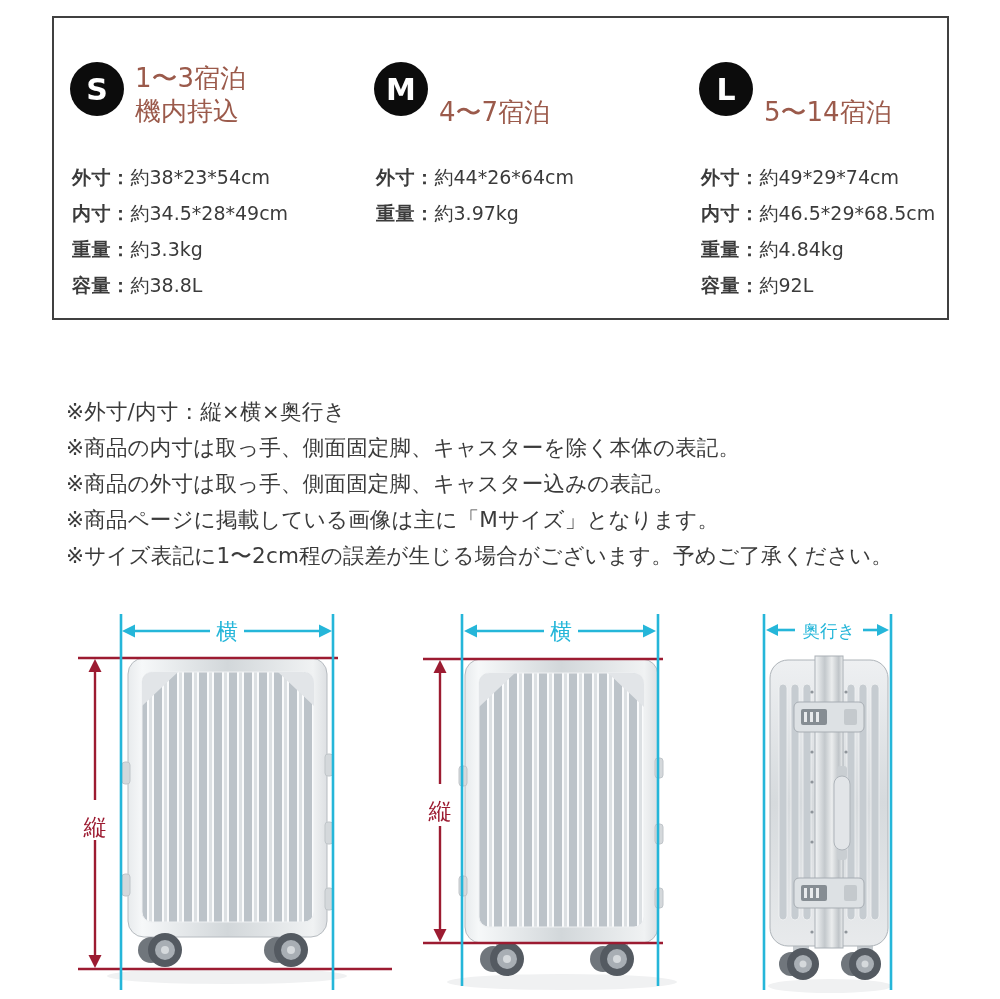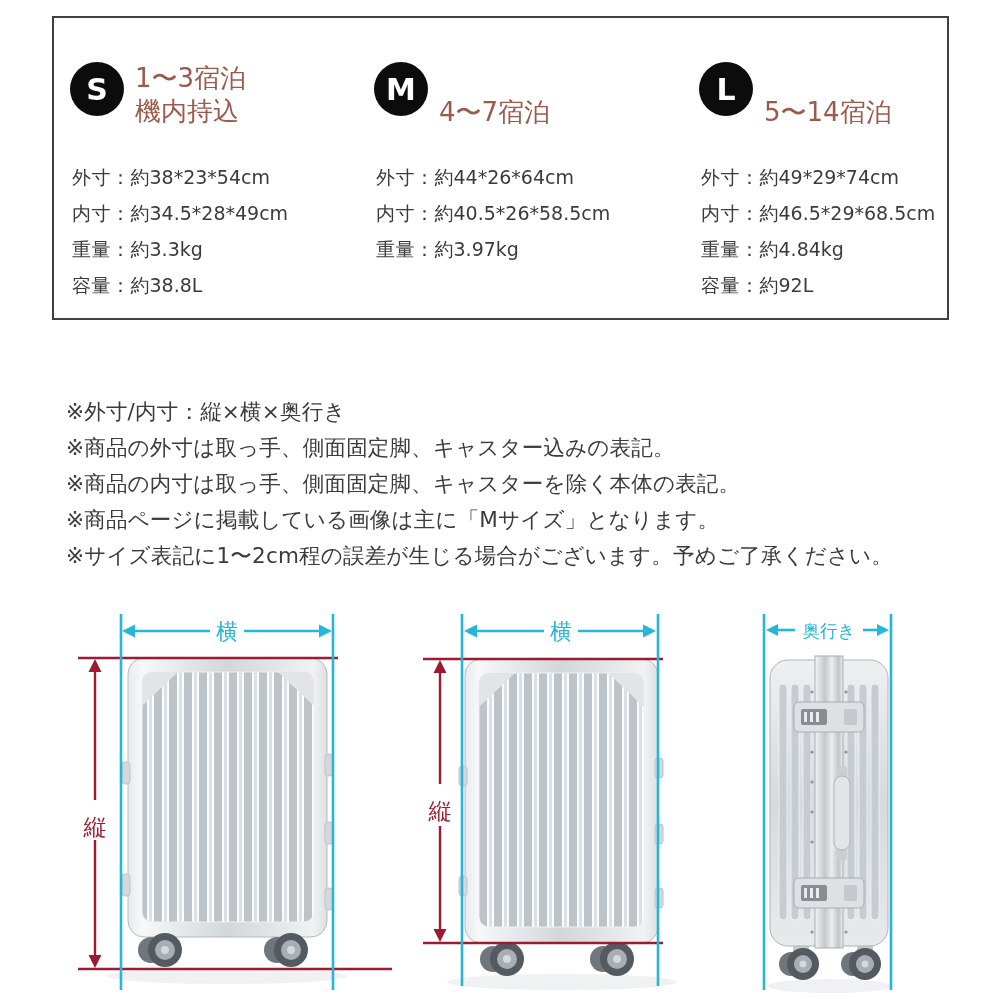--- a/index.html
+++ b/index.html
@@ -14,21 +14,21 @@
   .card-m{left:320px;width:330px;}
   .card-l{left:645px;width:255px;}
   .size-header{display:flex;align-items:flex-start;height:100px;}
   .badge{width:54px;height:54px;border-radius:50%;background:#0c0c0c;color:#fff;
          font-size:30px;font-weight:bold;display:flex;align-items:center;justify-content:center;
          flex:0 0 54px;}
   .size-title{margin-left:11px;font-size:26px;line-height:33px;color:#9b5a4b;}
   .size-title.low{margin-top:34px;}
   .spec-list{position:absolute;left:2px;top:97px;font-size:19px;color:#3b3b3b;}
   .spec-row{line-height:36px;white-space:nowrap;}
-  .spec-label{letter-spacing:0.5px;}
+  .spec-label{letter-spacing:0.5px;font-weight:bold;}
 
   
   .notes{position:absolute;left:66px;top:374px;font-size:21.5px;line-height:36px;
          color:#3b3b3b;letter-spacing:0.2px;white-space:nowrap;margin-top:20px;}
 
   
   .figures{position:absolute;left:0;top:608px;width:1000px;height:390px;}
   .fig{position:absolute;top:0;height:390px;display:block;}
   .fig1{left:62px;width:330px;}
   .fig2{left:402px;width:330px;}
@@ -60,21 +60,20 @@
 
     <div class="size-card card-m">
       <div class="size-header">
         <div class="badge">M</div>
         <div class="size-title low">
           <div>4〜7宿泊</div>
         </div>
       </div>
       <div class="spec-list">
         <div class="spec-row"><span class="spec-label">外寸：</span><span class="spec-value">約44*26*64cm</span></div>
-        <div class="spec-row"><span class="spec-label">内寸：</span><span class="spec-value">約40.5*26*58.5cm</span></div>
         <div class="spec-row"><span class="spec-label">重量：</span><span class="spec-value">約3.97kg</span></div>
       </div>
     </div>
 
     <div class="size-card card-l">
       <div class="size-header">
         <div class="badge">L</div>
         <div class="size-title low">
           <div>5〜14宿泊</div>
         </div>
@@ -84,22 +83,22 @@
         <div class="spec-row"><span class="spec-label">内寸：</span><span class="spec-value">約46.5*29*68.5cm</span></div>
         <div class="spec-row"><span class="spec-label">重量：</span><span class="spec-value">約4.84kg</span></div>
         <div class="spec-row"><span class="spec-label">容量：</span><span class="spec-value">約92L</span></div>
       </div>
     </div>
 
   </div>
 
   <div class="notes">
     <div class="note-line">※外寸/内寸：縦×横×奥行き</div>
+    <div class="note-line">※商品の内寸は取っ手、側面固定脚、キャスターを除く本体の表記。</div>
     <div class="note-line">※商品の外寸は取っ手、側面固定脚、キャスター込みの表記。</div>
-    <div class="note-line">※商品の内寸は取っ手、側面固定脚、キャスターを除く本体の表記。</div>
     <div class="note-line">※商品ページに掲載している画像は主に「Mサイズ」となります。</div>
     <div class="note-line">※サイズ表記に1〜2cm程の誤差が生じる場合がございます。予めご了承ください。</div>
   </div>
 
   <div class="figures">
 
     <svg width="0" height="0" style="position:absolute" aria-hidden="true">
       <defs>
         <linearGradient id="bodyGrad" x1="0" y1="0" x2="1" y2="0">
           <stop offset="0" stop-color="#e8ebed"></stop>

